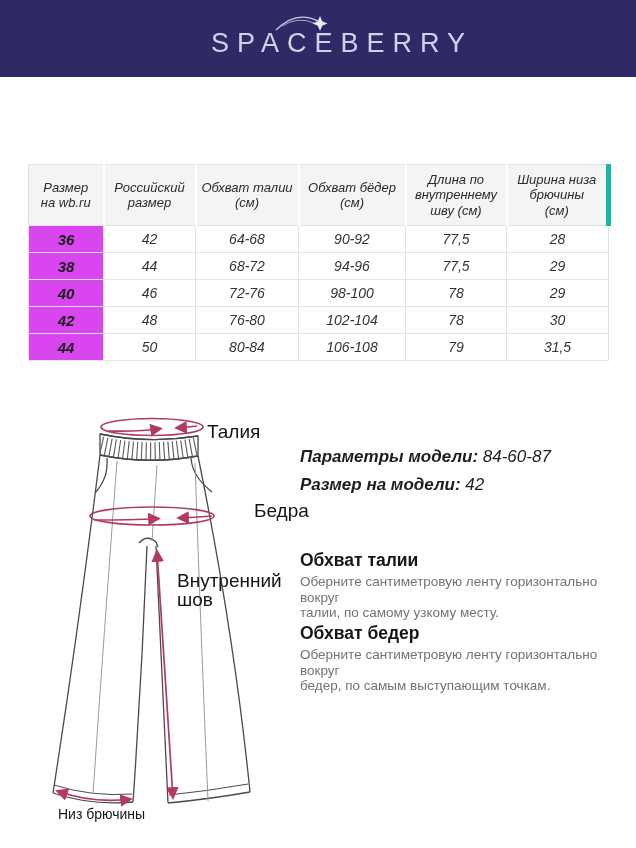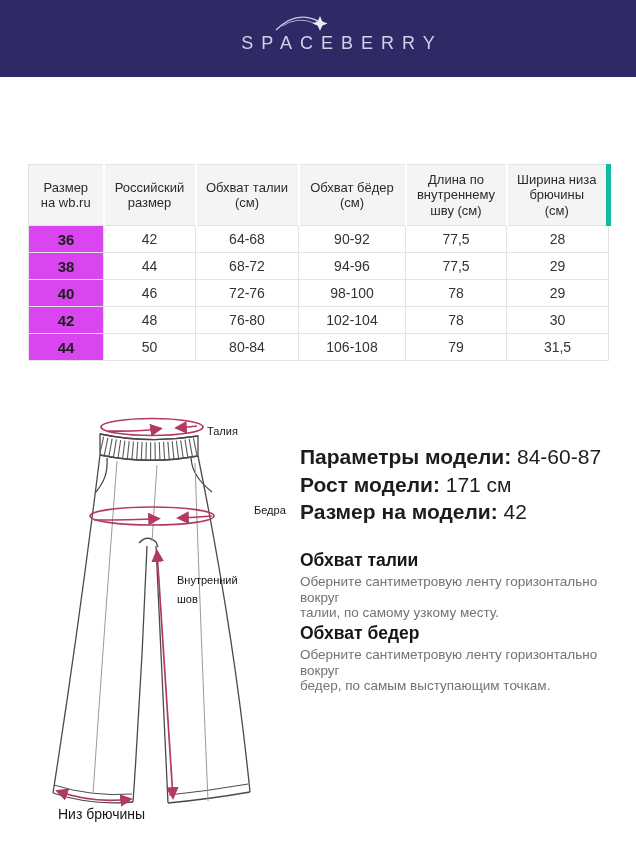--- a/index.html
+++ b/index.html
@@ -3,42 +3,42 @@
 <meta charset="utf-8">
 <style>
   html,body{margin:0;padding:0;background:#fff;}
   .page{position:relative;width:636px;height:848px;background:#ffffff;overflow:hidden;
         font-family:"Liberation Sans",sans-serif;color:#1d1d1d;}
 
   
   .brand{position:absolute;left:0;top:0;width:636px;height:77px;background:#2d2a66;}
   .logo-wrap{position:absolute;left:0;top:0;width:100%;height:100%;
              display:flex;align-items:center;justify-content:center;}
-  .logo-text{font-family:"Liberation Sans",sans-serif;font-weight:400;font-size:18px;
+  .logo-text{font-family:"Liberation Sans",sans-serif;font-weight:400;font-size:27px;
              letter-spacing:8px;color:#d5d0ea;margin-top:10px;margin-left:48px;}
   .comet{position:absolute;left:270px;top:8px;}
 
   
   table.sizes{position:absolute;left:28px;top:164px;width:580px;border-collapse:collapse;
-              table-layout:fixed;}
+              table-layout:fixed;font-style:italic;}
   table.sizes th,table.sizes td{border:1px solid #e3e3e3;text-align:center;vertical-align:middle;}
   table.sizes th{background:#f4f4f4;font-weight:400;font-size:13px;line-height:15.5px;
                  color:#2b2b2b;height:56px;padding:2px 3px;white-space:pre-line;
                  border-left:2px solid #fff;border-right:2px solid #fff;}
   table.sizes th:first-child{border-left:1px solid #e3e3e3;}
   table.sizes th:last-child{border-right:5px solid #14b8a6;}
   table.sizes td{background:#fff;font-size:14px;color:#333;height:26px;padding:0;}
   table.sizes td.size-key{background:#d946ef;font-weight:700;font-size:15px;color:#1c1c1c;}
 
   
-  .fig-label{position:absolute;font-size:11px;font-weight:500;color:#151515;
+  .fig-label{position:absolute;font-size:19px;font-weight:500;color:#151515;
              white-space:pre-line;line-height:19px;}
 
   
-  .model-info{position:absolute;left:300px;top:443px;width:330px;font-size:21px;line-height:27.5px;}
+  .model-info{position:absolute;left:300px;top:443px;width:330px;font-size:17px;line-height:27.5px;font-style:italic;}
   .model-info .lbl{font-weight:700;}
   .model-info .val{font-weight:400;}
   .sec{position:absolute;left:300px;width:335px;}
   .sec h3{margin:0;font-size:17.5px;line-height:22px;font-weight:700;color:#161616;}
   .sec p{margin:3px 0 0 0;font-size:13.5px;line-height:15.5px;color:#737373;white-space:pre-line;}
   .sec1{top:549px;} .sec2{top:622px;} .sec3{top:699px;}
 </style>
 </head>
 <body>
 
@@ -189,24 +189,20 @@
   <div class="fig-label" style="left:177px;top:571px;">Внутренний
 шов</div>
   <div class="fig-label" style="left:58px;top:805px;font-size:14px;">Низ брючины</div>
 
   <div class="model-info">
     <div>
       <span class="lbl">Параметры модели:</span>
       <span class="val">84-60-87</span>
     </div>
     <div>
-      <span class="lbl">Рост модели:</span>
-      <span class="val">171 см</span>
-    </div>
-    <div>
       <span class="lbl">Размер на модели:</span>
       <span class="val">42</span>
     </div>
   </div>
 
   <div class="sec sec1">
     <h3>Обхват талии</h3>
     <p>Оберните сантиметровую ленту горизонтально вокруг
 талии, по самому узкому месту.</p>
   </div>

